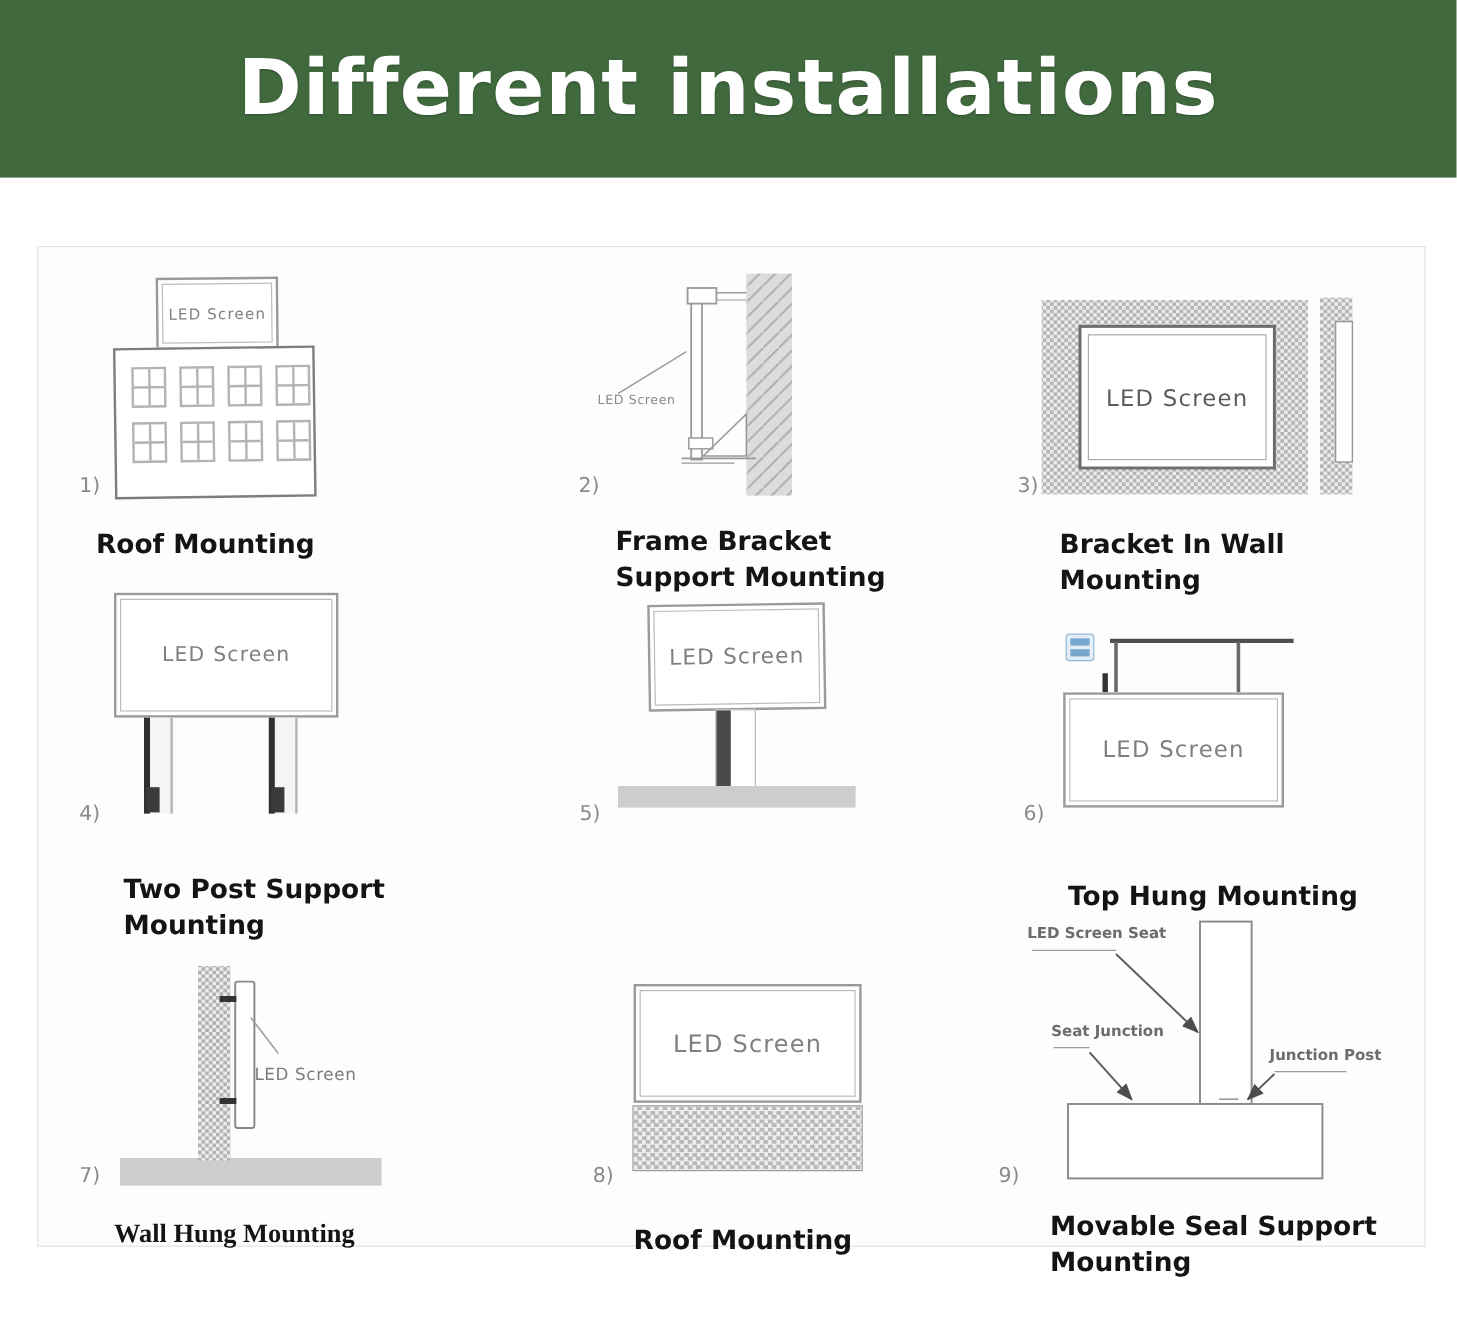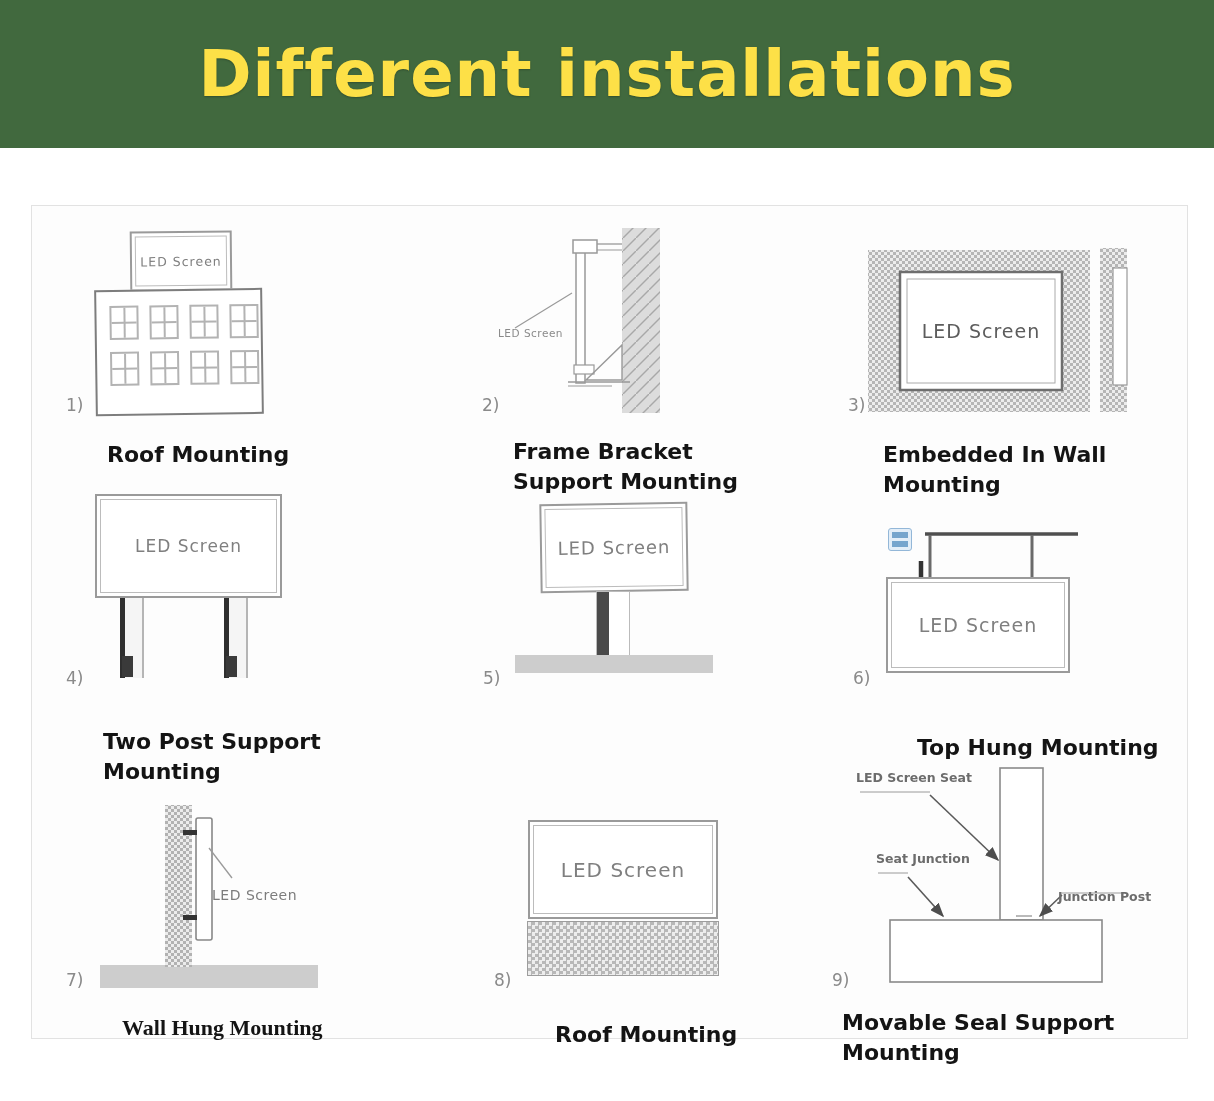--- a/index.html
+++ b/index.html
@@ -2,35 +2,35 @@
 <html><head>
 <meta charset="utf-8">
 <style>
   html,body{margin:0;padding:0;background:#ffffff;}
   .page{position:relative;width:1214px;height:1101px;background:#ffffff;overflow:hidden;
         font-family:"DejaVu Sans","Liberation Sans",sans-serif;}
 
   
   .banner{position:absolute;left:0;top:0;width:1214px;height:148px;background:#41693e;
           display:flex;align-items:center;justify-content:center;}
-  .banner h1{margin:0;color:#fde047;font-size:64px;font-weight:bold;letter-spacing:1px;
+  .banner h1{margin:0;color:#ffffff;font-size:64px;font-weight:bold;letter-spacing:1px;
              text-shadow:0 1px 2px rgba(0,0,0,.25);}
 
   
   .content-box{position:absolute;left:31px;top:205px;width:1155px;height:832px;
                border:1px solid #e2e2e2;background:#fdfdfd;}
 
   
   .frame{position:absolute;border:2px solid #9a9a9a;background:#fff;box-sizing:border-box;}
   .frame-inner{position:absolute;inset:3px;border:1px solid #bcbcbc;display:flex;
                align-items:center;justify-content:center;color:#7f7f7f;letter-spacing:1px;
                white-space:nowrap;}
   .num{position:absolute;color:#8a8a8a;font-size:17px;}
   .caption{position:absolute;color:#141414;font-size:22px;font-weight:bold;line-height:1.36;}
-  .nowrap{white-space:nowrap;margin-left:27px;}
+  .nowrap{white-space:nowrap;}
   svg text{font-family:"DejaVu Sans","Liberation Sans",sans-serif;}
 
   
   .roof-led{left:130px;top:231px;width:102px;height:60px;transform:rotate(-.6deg);}
   .roof-led .frame-inner{font-size:12.5px;}
   .building{position:absolute;left:95px;top:289px;width:168px;height:126px;border:2px solid #7d7d7d;
             background:#fff;transform:rotate(-.8deg);box-sizing:border-box;
             display:grid;grid-template-columns:repeat(4,29px);grid-template-rows:34px 34px;
             gap:12px 11px;padding:14px 0 0 13px;}
   .window{width:29px;height:34px;border:2px solid #b3b3b3;box-sizing:border-box;background:
@@ -132,21 +132,21 @@
       </pattern>
     </defs>
     <rect x="23" y="10" width="222" height="162" fill="url(#chk3)"></rect>
     <rect x="55" y="32" width="162" height="118" fill="#fff" stroke="#6e6e6e" stroke-width="2.5"></rect>
     <rect x="62" y="39" width="148" height="104" fill="none" stroke="#aaa" stroke-width="1"></rect>
     <text x="136" y="98" font-size="19" fill="#5c5c5c" text-anchor="middle" letter-spacing="1">LED Screen</text>
     <rect x="255" y="8" width="27" height="164" fill="url(#chk3)"></rect>
     <rect x="268" y="28" width="14" height="117" fill="#fff" stroke="#999" stroke-width="1.2"></rect>
   </svg>
   <div class="num" style="left:848px;top:395px;">3)</div>
-  <div class="caption" style="left:883px;top:440px;width:250px;">Embedded In Wall Mounting</div>
+  <div class="caption" style="left:883px;top:440px;width:250px;">Bracket In Wall Mounting</div>
 
   <div class="frame tp-frame">
     <div class="frame-inner">LED Screen</div>
   </div>
   <div class="post" style="left:120px;"></div>
   <div class="post" style="left:224px;"></div>
   <div class="post-foot" style="left:122px;"></div>
   <div class="post-foot" style="left:226px;"></div>
   <div class="num" style="left:66px;top:668px;">4)</div>
   <div class="caption" style="left:103px;top:727px;width:235px;">Two Post Support Mounting</div>
@@ -213,17 +213,17 @@
     <line x1="30" y1="37" x2="100" y2="37" stroke="#9a9a9a" stroke-width="1"></line>
     <line x1="100" y1="40" x2="168" y2="105" stroke="#5a5a5a" stroke-width="1.6" marker-end="url(#ah9)"></line>
     <line x1="48" y1="118" x2="78" y2="118" stroke="#9a9a9a" stroke-width="1"></line>
     <line x1="78" y1="122" x2="113" y2="161" stroke="#5a5a5a" stroke-width="1.6" marker-end="url(#ah9)"></line>
     <line x1="232" y1="138" x2="292" y2="138" stroke="#9a9a9a" stroke-width="1"></line>
     <line x1="232" y1="140" x2="210" y2="161" stroke="#5a5a5a" stroke-width="1.6" marker-end="url(#ah9)"></line>
     <line x1="186" y1="161" x2="202" y2="161" stroke="#9c9c9c" stroke-width="1.4"></line>
   </svg>
   <div class="dlabel" style="left:856px;top:770px;">LED Screen Seat</div>
   <div class="dlabel" style="left:876px;top:851px;">Seat Junction</div>
-  <div class="dlabel" style="left:1058px;top:871px;margin-top:18px;">Junction Post</div>
+  <div class="dlabel" style="left:1058px;top:871px;">Junction Post</div>
   <div class="num" style="left:832px;top:970px;">9)</div>
-  <div class="caption" style="left:842px;top:1008px;width:285px;">Movable Seal Support Mounting</div>
+  <div class="caption" style="left:875px;top:1008px;width:285px;">Movable Seal Support Mounting</div>
 
 </div>
 
 </body></html>

